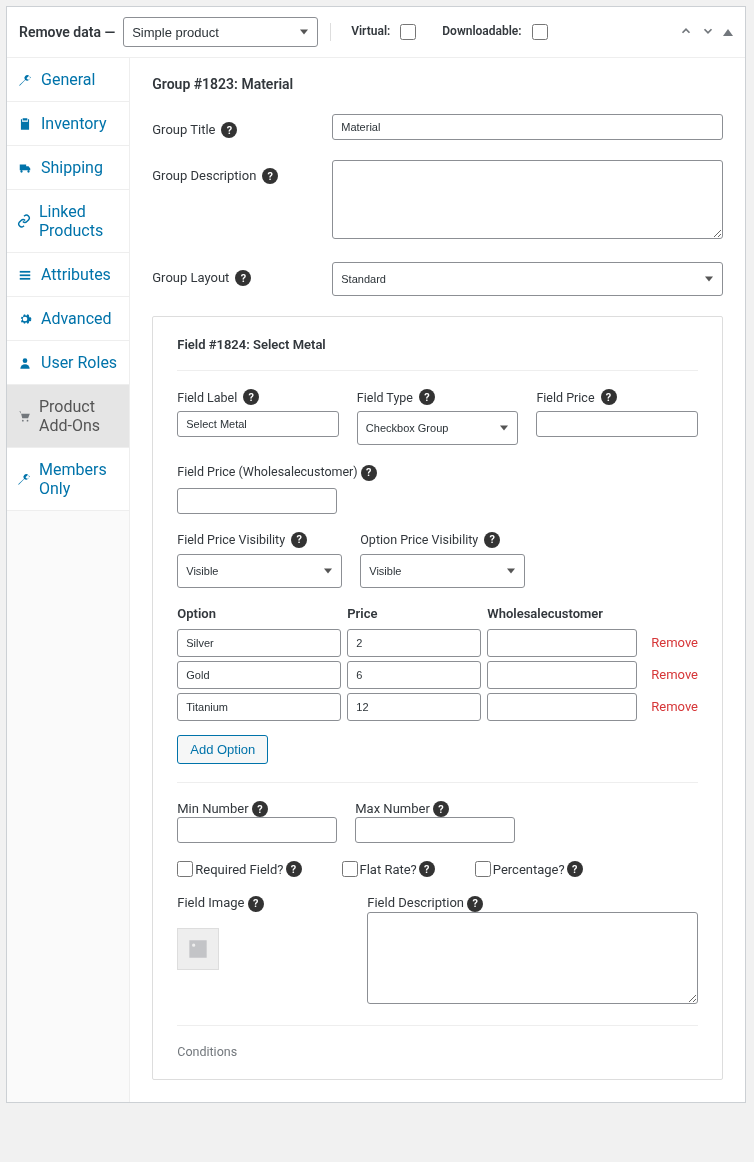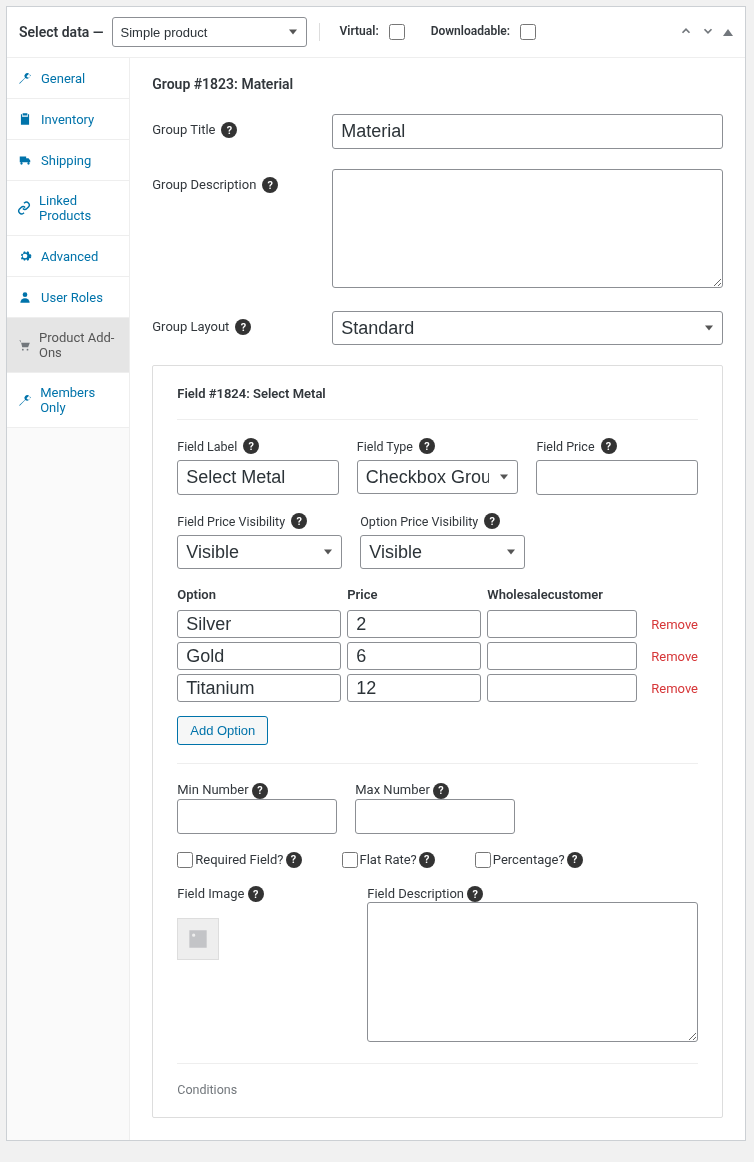--- a/index.html
+++ b/index.html
@@ -12,31 +12,31 @@
 .select-wrap::after { content: ""; position: absolute; right: 10px; top: 50%; transform: translateY(-50%); width: 0; height: 0; border-left: 4px solid transparent; border-right: 4px solid transparent; border-top: 5px solid #555; pointer-events: none; }
 .header-checks { margin-left: 8px; display: flex; align-items: flex-start; gap: 6px; font-size: 12px; color: #32373c; }
 .header-checks label { font-weight: 600; font-size: 12px; margin-right: 4px; }
 .header-checks input[type=checkbox] { width: 16px; height: 16px; border: 1px solid #8c8f94; border-radius: 3px; }
 .header-sep { width: 1px; height: 18px; background: #ddd; margin: 0 12px; }
 .header-right { margin-left: auto; display: flex; align-items: center; gap: 8px; color: #8c8f94; }
 .chev { font-size: 14px; color: #8c8f94; cursor: pointer; }
 .triangle-up { width: 0; height: 0; border-left: 5px solid transparent; border-right: 5px solid transparent; border-bottom: 7px solid #72777c; display: inline-block; }
 .body { display: flex; }
 .tabs { width: 148px; border-right: 1px solid #eee; background: #fafafa; }
-.tab { display: flex; align-items: center; gap: 8px; padding: 12px 10px; border-bottom: 1px solid #eee; color: #0073aa; font-size: 13px; cursor: pointer; background: #fff; }
+.tab { display: flex; align-items: center; gap: 8px; padding: 12px 10px; border-bottom: 1px solid #eee; color: #0073aa; font-size: 16px; cursor: pointer; background: #fff; }
 .tab.active { background: #e5e5e5; color: #555; }
 .tab .ticon { width: 16px; height: 16px; display: inline-flex; align-items: center; justify-content: center; color: #0073aa; font-size: 13px; }
 .tab.active .ticon { color: #72777c; }
 .content { flex: 1; padding: 18px 22px 22px 22px; background: #fff; }
 .group-title { font-weight: 600; font-size: 14px; margin-bottom: 22px; }
 .form-row { display: flex; margin-bottom: 20px; }
 .form-row .flabel { width: 180px; padding-top: 8px; font-size: 13px; color: #32373c; display: flex; gap: 6px; align-items: flex-start; }
 .form-row .fcontrol { flex: 1; }
 .help { display: inline-flex; width: 16px; height: 16px; border-radius: 50%; background: #333; color: #fff; font-size: 11px; align-items: center; justify-content: center; font-weight: 600; cursor: help; }
-input[type=text], textarea, select.sel { width: 100%; border: 1px solid #8c8f94; border-radius: 3px; padding: 6px 8px; font-size: 18px; color: #2c3338; background: #fff; }
+input[type=text], textarea, select.sel { width: 100%; border: 1px solid #8c8f94; border-radius: 3px; padding: 6px 8px; font-size: 11px; color: #2c3338; background: #fff; }
 textarea { resize: both; }
 .sel-wrap { position: relative; }
 .sel-wrap::after { content: ""; position: absolute; right: 10px; top: 50%; transform: translateY(-50%); width: 0; height: 0; border-left: 4px solid transparent; border-right: 4px solid transparent; border-top: 5px solid #555; pointer-events: none; }
 select.sel { appearance: none; padding-right: 28px; height: 34px; }
 .field-box { border: 1px solid #ddd; border-radius: 2px; padding: 20px 24px; margin-top: 10px; }
 .field-header { font-weight: 600; font-size: 13px; margin-bottom: 18px; border-bottom: 1px solid #eee; padding-bottom: 18px; }
 .cols3 { display: flex; gap: 18px; margin-bottom: 18px; }
 .cols3 > div { flex: 1; }
 .cols3 .clabel, .cols2 .clabel, .col .clabel { font-size: 12.5px; margin-bottom: 6px; display: flex; gap: 6px; align-items: center; color: #32373c; }
 .cols2 { display: flex; gap: 18px; margin-bottom: 18px; }
@@ -67,21 +67,21 @@
 .img-placeholder { width: 42px; height: 42px; background: #eee; border: 1px solid #ddd; margin-top: 16px; display: flex; align-items: center; justify-content: center; color: #bbb; }
 .img-placeholder svg { width: 26px; height: 26px; fill: #c3c4c7; }
 .cond-label { font-size: 12.5px; color: #72777c; margin-top: 8px; }
 </style>
 </head>
 <body>
 
 <div class="panel">
 
   <div class="panel-header">
-    <span class="title">Select data —</span>
+    <span class="title">Remove data —</span>
     <span class="select-wrap">
       <select class="product-type-select">
         <option>Simple product</option>
       </select>
     </span>
     <span class="header-sep"></span>
     <span class="header-checks">
       <label>Virtual:</label>
       <input type="checkbox" style="">
       <span style="width:14px"></span>
@@ -135,20 +135,30 @@
           <svg width="14" height="14" viewBox="0 0 24 24" fill="none" stroke="currentColor" stroke-width="2.5">
               <path d="M10 13a5 5 0 007 0l3-3a5 5 0 00-7-7l-1 1"></path>
               <path d="M14 11a5 5 0 00-7 0l-3 3a5 5 0 007 7l1-1"></path>
             </svg>
         </span>
         <span>Linked Products</span>
       </div>
       <div class="tab">
         <span class="ticon">
           <svg width="14" height="14" viewBox="0 0 24 24" fill="currentColor">
+              <rect x="3" y="5" width="18" height="3"></rect>
+              <rect x="3" y="11" width="18" height="3"></rect>
+              <rect x="3" y="17" width="18" height="3"></rect>
+            </svg>
+        </span>
+        <span>Attributes</span>
+      </div>
+      <div class="tab">
+        <span class="ticon">
+          <svg width="14" height="14" viewBox="0 0 24 24" fill="currentColor">
               <path d="M12 8a4 4 0 100 8 4 4 0 000-8zm9 4l2 1-1 3-2-.5a9 9 0 01-1.5 1.5l.5 2-3 1-1-2a9 9 0 01-2 0l-1 2-3-1 .5-2A9 9 0 018 17.5L6 18l-1-3 2-1a9 9 0 010-2l-2-1 1-3 2 .5A9 9 0 019.5 7L9 5l3-1 1 2a9 9 0 012 0l1-2 3 1-.5 2A9 9 0 0120 9.5l2-.5 1 3-2 1a9 9 0 010 2z"></path>
             </svg>
         </span>
         <span>Advanced</span>
       </div>
       <div class="tab">
         <span class="ticon">
           <svg width="14" height="14" viewBox="0 0 24 24" fill="currentColor">
               <circle cx="12" cy="8" r="4"></circle>
               <path d="M4 22a8 8 0 0116 0H4z"></path>
@@ -238,20 +248,27 @@
           </div>
           <div>
             <div class="clabel">
               <span>Field Price</span>
               <span class="help">?</span>
             </div>
             <input type="text" value="" style="">
           </div>
         </div>
 
+        <div class="col">
+          <div class="clabel" style="display:block;line-height:1.5">
+            <span>Field Price (Wholesalecustomer)</span>
+            <span class="help">?</span>
+          </div>
+          <input type="text" value="" style="">
+        </div>
 
         <div class="cols2">
           <div>
             <div class="clabel">
               <span>Field Price Visibility</span>
               <span class="help">?</span>
             </div>
             <div class="sel-wrap">
               <select class="sel">
                 <option>Visible</option>

